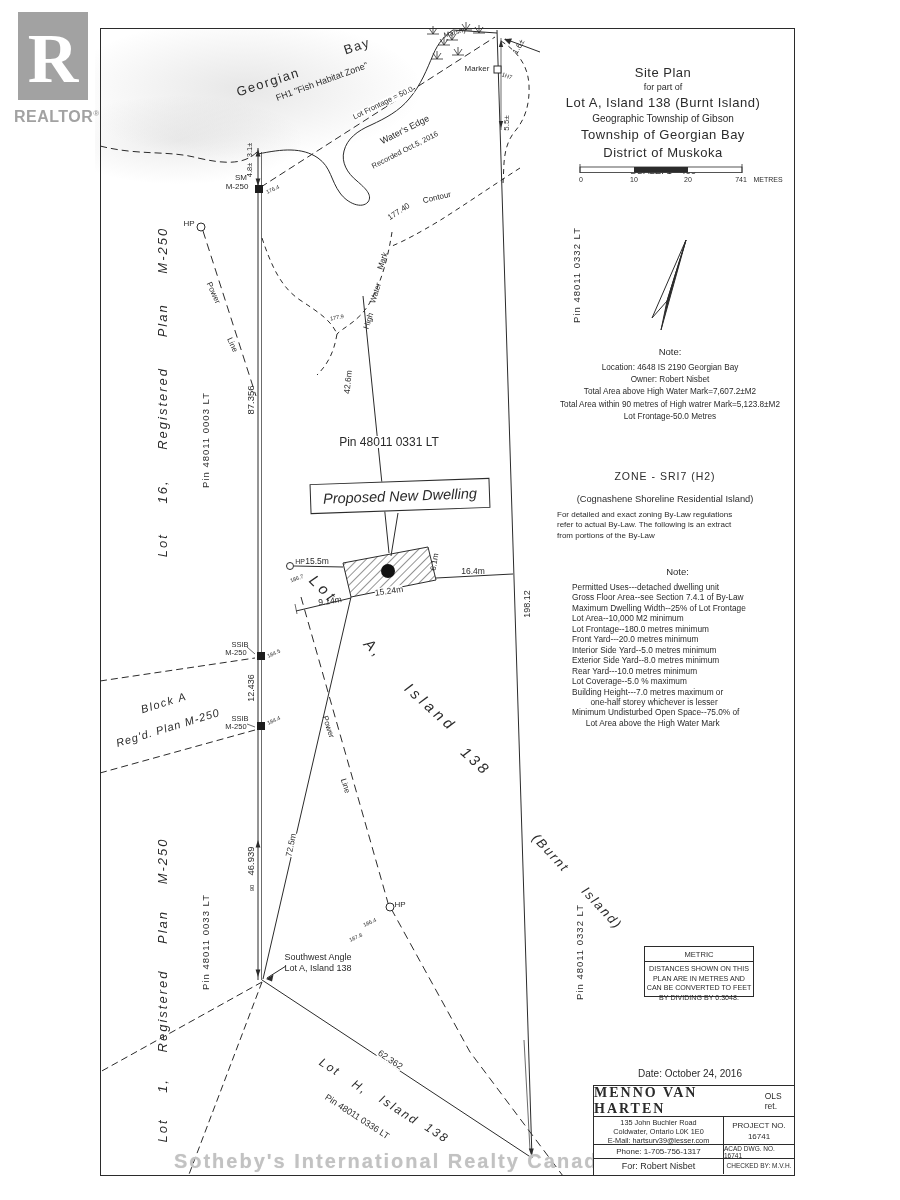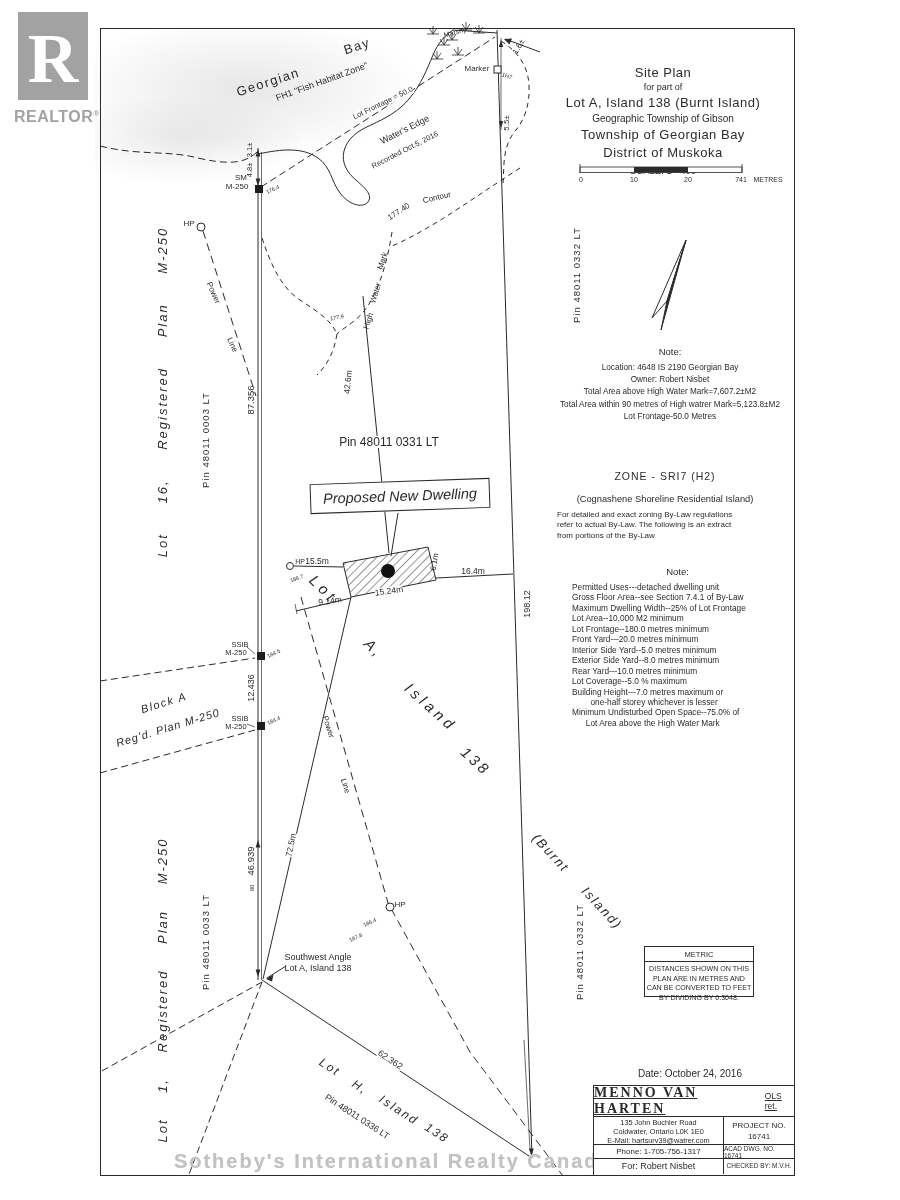--- a/index.html
+++ b/index.html
@@ -51,21 +51,21 @@
   #metric{left:644px;top:946px;width:110px;height:51px;border:1.1px solid #2b2b2b;
           box-sizing:border-box;text-align:center;background:#fff;}
   #metric .mhead{font-size:7.6px;padding:3px 0 2px;border-bottom:1.1px solid #2b2b2b;}
   #metric .mline{font-size:7.1px;line-height:9.6px;}
   #metric .mbody{padding-top:3px;}
   
   #dateline{left:590px;top:1068px;width:200px;text-align:center;font-size:10px;}
   #tblock{left:593px;top:1085px;width:202px;height:91px;border:1.4px solid #2b2b2b;
           box-sizing:border-box;background:#fff;}
   #tblock .row1{height:31px;border-bottom:1.2px solid #2b2b2b;box-sizing:border-box;
-                display:flex;align-items:center;justify-content:center;text-decoration:underline;}
+                display:flex;align-items:center;justify-content:center;}
   #tblock .name{font-family:"Liberation Serif",serif;font-weight:bold;font-size:14px;
                 letter-spacing:2px;}
   #tblock .suffix{font-size:8.5px;margin-left:4px;}
   #tblock .cols{display:flex;height:57px;}
   #tblock .lcell{width:130px;border-right:1.2px solid #2b2b2b;box-sizing:border-box;}
   #tblock .rcell{flex:1;}
   #tblock .addr{height:28px;border-bottom:1px solid #2b2b2b;box-sizing:border-box;
                 text-align:center;padding-top:1px;}
   #tblock .aline{font-size:7.3px;line-height:9px;}
   #tblock .midrow{height:14px;border-bottom:1px solid #2b2b2b;box-sizing:border-box;
@@ -358,21 +358,21 @@
   <div id="tblock" class="abs">
     <div class="row1">
       <span class="name">MENNO VAN HARTEN</span>
       <span class="suffix">OLS ret.</span>
     </div>
     <div class="cols">
       <div class="lcell">
         <div class="addr">
             <div class="aline">135 John Buchler Road</div>
             <div class="aline">Coldwater, Ontario L0K 1E0</div>
-            <div class="aline">E-Mail: hartsurv39@watrer.com</div>
+            <div class="aline">E-Mail: hartsurv39@lesser.com</div>
           </div>
         <div class="midrow">Phone: 1-705-756-1317</div>
         <div class="botrow">For: Robert Nisbet</div>
       </div>
       <div class="rcell">
         <div class="proj">
           <div>PROJECT NO.</div>
           <div>16741</div>
         </div>
         <div class="midrow small">ACAD DWG. NO. 16741</div>

